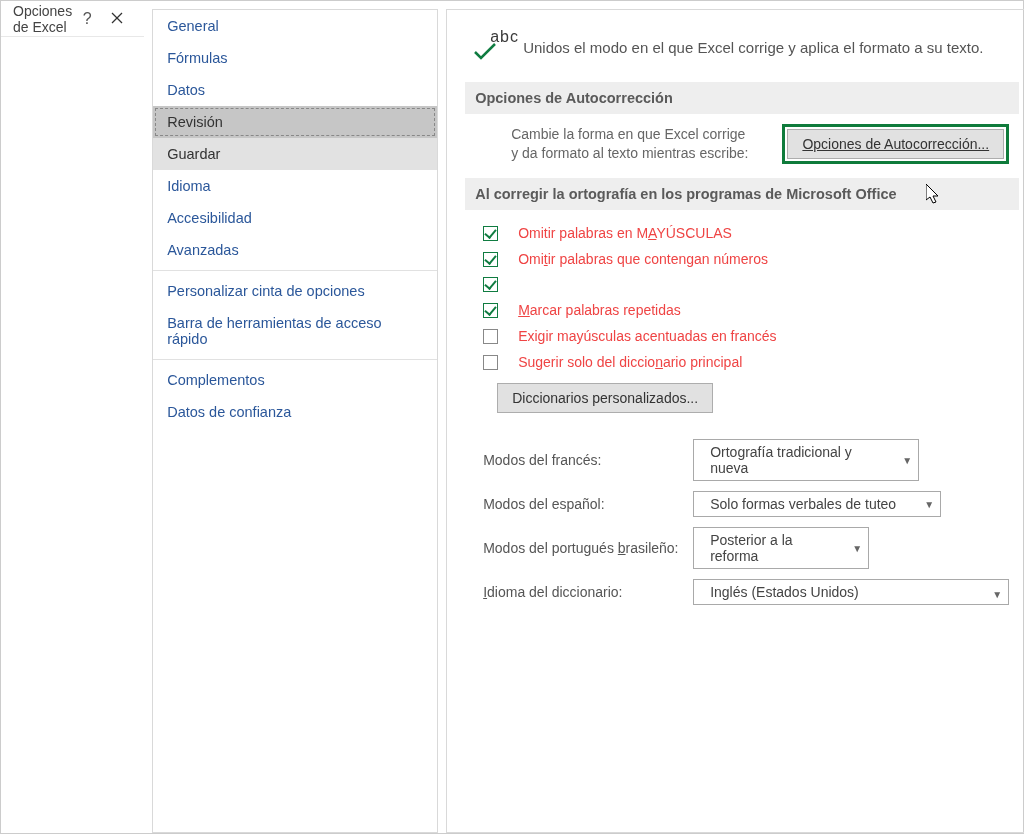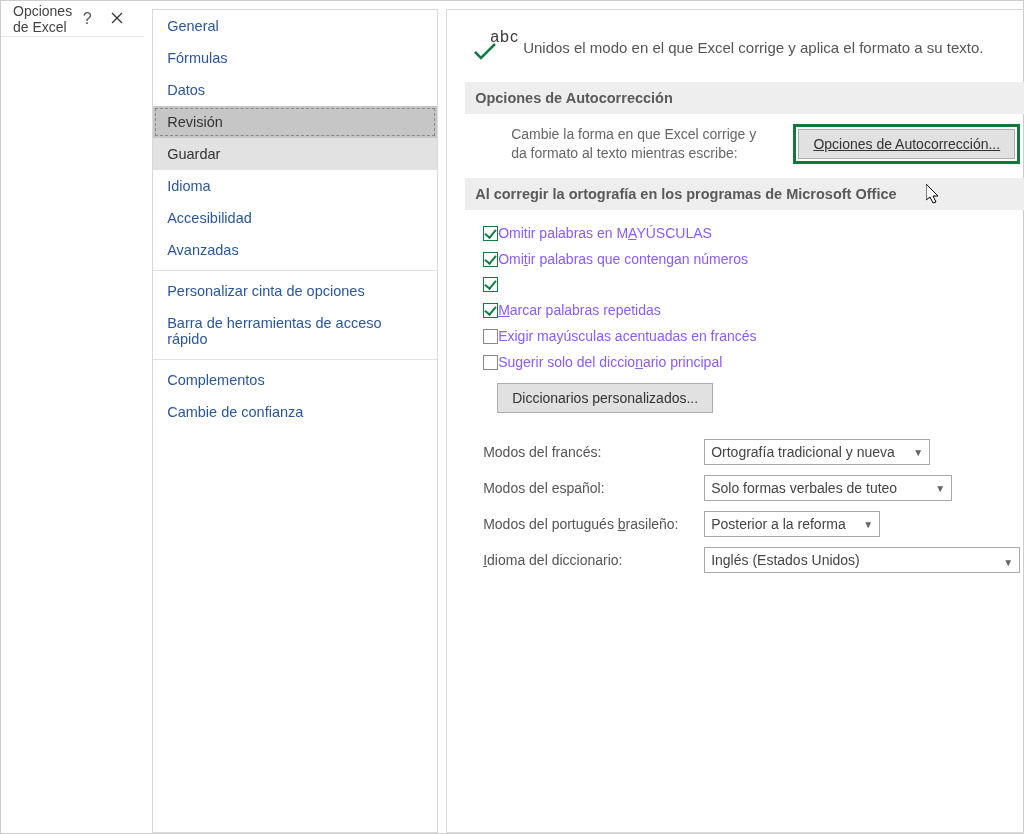--- a/index.html
+++ b/index.html
@@ -21,28 +21,28 @@
   .intro .abc { position:absolute; top:-2px; left:21px; font-size:16px; color:#3a3a3a; letter-spacing:1px; }
   .intro .chk { position:absolute; left:4px; top:12px; }
   .intro-text { font-size:15px; color:#555; }
   .section-head { background:#eee; color:#5a5a5a; font-weight:600; padding:8px 10px; margin:8px 0 10px 0; font-size:14.5px; }
   .section-body { padding:0 10px 6px 10px; }
   .autocorr-row { display:flex; align-items:flex-end; gap:31px;margin-left:36px; }
   .autocorr-row .desc { flex:1; color:#666; line-height:1.4; max-width:420px; }
   .autocorr-btn-wrap { border:3px solid #0f7b3b; padding:2px; }
   .btn { background:#e1e1e1; border:1px solid #adadad; padding:6px 14px; color:#333; cursor:pointer; font-size:14px; font-family:inherit; }
   .checks { margin-top:6px; }
-  .check-row { display:flex; align-items:center; gap:0; padding:5px 0 5px 8px; font-size:14px; color:#8b5cf6; }
+  .check-row { display:flex; align-items:center; gap:20px; padding:5px 0 5px 8px; font-size:14px; color:#ef4444; }
   .cbox { width:15px; height:15px; border:1px solid #888; background:#fff; display:inline-flex; align-items:center; justify-content:center; cursor:pointer; }
   .cbox.checked::after { content:""; display:block; width:5px; height:9px; border:solid #107c41; border-width:0 2px 2px 0; transform:rotate(40deg); margin-top:-2px; }
   .cbox.checked { border-color:#107c41; }
   .dict-btn-row { margin:8px 0 21px 22px; }
-  .form-row { display:flex; align-items:center; padding:5px 0 5px 8px;gap:11px; }
+  .form-row { display:flex; align-items:center; padding:5px 0 5px 8px; }
   .form-row .lbl { width:210px; color:#555; }
-  .select { display:inline-flex; align-items:center; justify-content:space-between; border:1px solid #a9a9a9; background:#fff; padding:4px 6px 4px 6px; color:#444; cursor:pointer; }
+  .select { display:inline-flex; align-items:center; justify-content:space-between; border:1px solid #a9a9a9; background:#fff; padding:4px 6px 4px 16px; color:#444; cursor:pointer; }
   .select .arrow { margin-left:10px; font-size:10px; color:#666; }
   .footer { height:50px; display:flex; align-items:center; justify-content:flex-end; gap:12px; padding:0 16px; }
   .footer .ok-wrap { border:2px solid #0f7b3b; padding:1px; }
   .cursor-overlay { position:absolute; left:926px; top:184px; pointer-events:none; }
   u { text-decoration:underline; text-decoration-thickness:1px; }
 </style>
 </head>
 <body>
 
 <div class="window">
@@ -67,21 +67,21 @@
       <div class="side-item selected">Revisión</div>
       <div class="side-item highlight">Guardar</div>
       <div class="side-item">Idioma</div>
       <div class="side-item">Accesibilidad</div>
       <div class="side-item">Avanzadas</div>
       <div class="side-sep"></div>
       <div class="side-item">Personalizar cinta de opciones</div>
       <div class="side-item">Barra de herramientas de acceso rápido</div>
       <div class="side-sep"></div>
       <div class="side-item">Complementos</div>
-      <div class="side-item">Cambie de confianza</div>
+      <div class="side-item">Datos de confianza</div>
     </div>
 
     <div class="content">
 
       <div class="intro">
         <div class="icon-box">
           <span class="abc">abc</span>
           <svg class="chk" width="24" height="20" viewBox="0 0 24 20">
               <polyline points="2,10 8,16 22,2" fill="none" stroke="#107c41" stroke-width="2.5"></polyline>
             </svg>

